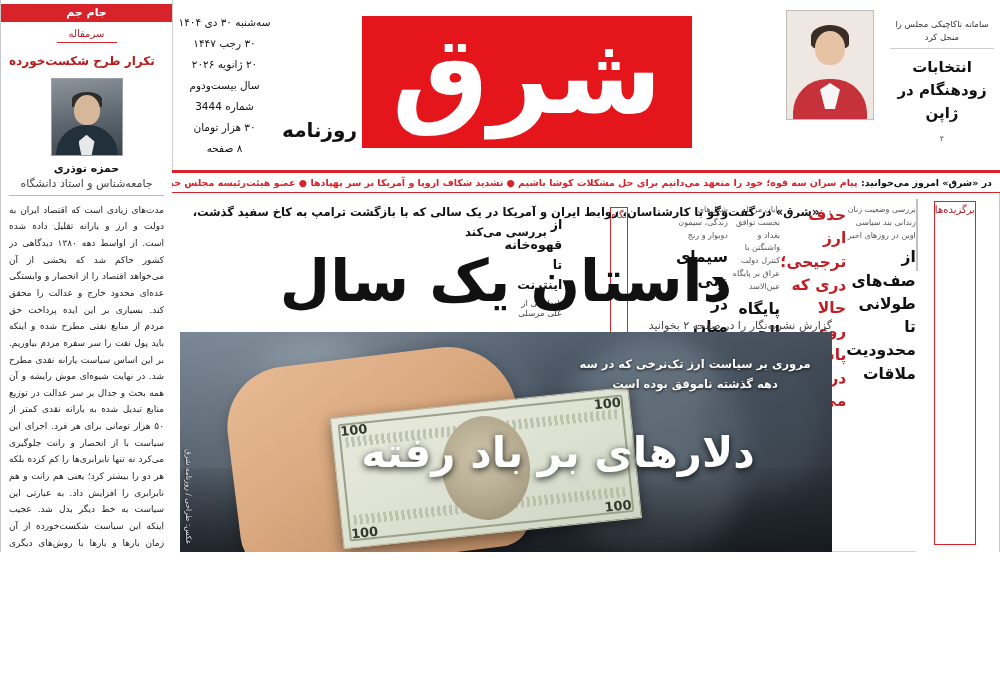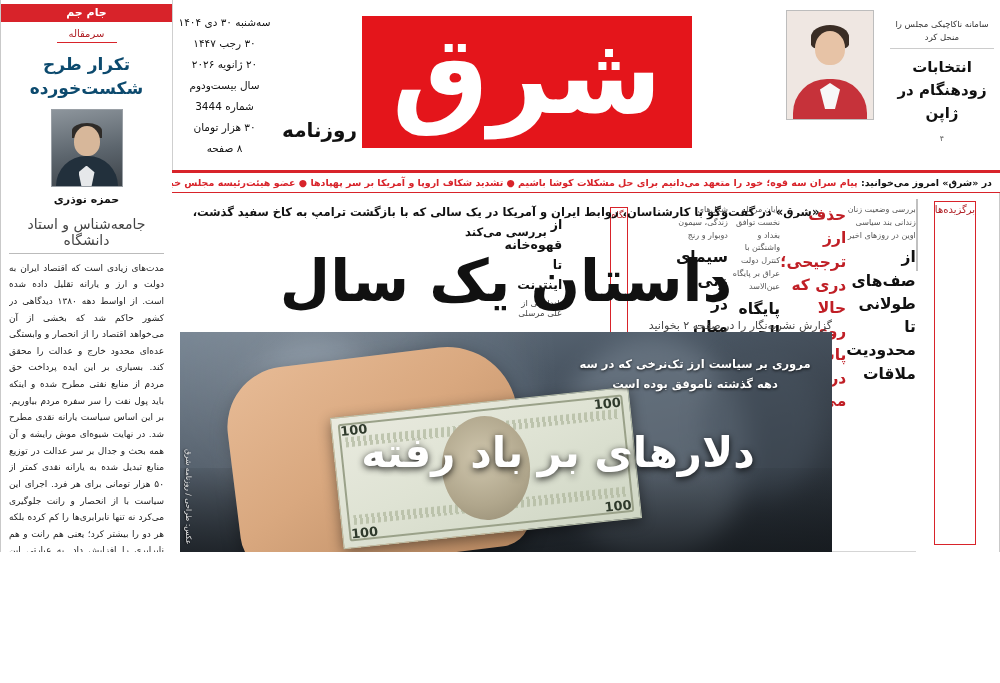--- a/index.html
+++ b/index.html
@@ -46,24 +46,24 @@
     font-size: 10px;
     color: #b02026;
     margin-top: 6px;
     border-bottom: 1px solid #d8232a;
     padding-bottom: 3px;
     width: 60px;
     margin-left: auto;
     margin-right: auto;
   }
   .edit-title {
-    text-align: center;
-    font-size: 17px;
-    font-weight: bold;
-    color: #0c4a6e;
+    text-align: left;
+    font-size: 12px;
+    font-weight: bold;
+    color: #b91c1c;
     margin: 10px 0 8px 0;
     line-height: 1.4;
   }
   .edit-photo {
     width: 72px; height: 78px;
     margin: 0 auto;
     background: linear-gradient(170deg,#8d959c 0%,#5c656d 55%,#3d4349 100%);
     border: 1px solid #9aa0a6;
     position: relative;
     overflow: hidden;
@@ -102,23 +102,23 @@
   }
   .edit-author {
     text-align: center;
     font-size: 11px;
     font-weight: bold;
     margin-top: 6px;
     color: #111;
   }
   .edit-author-sub {
     text-align: center;
-    font-size: 14px;
+    font-size: 11px;
     color: #444;
-    margin-top: 10px;
+    margin-top: 2px;
     border-bottom: 1px solid #bbb;
     padding-bottom: 5px;
   }
   .edit-body {
     font-size: 9px;
     line-height: 1.85;
     text-align: justify;
     color: #1a1a1a;
     margin-top: 6px;
     column-count: 1;

